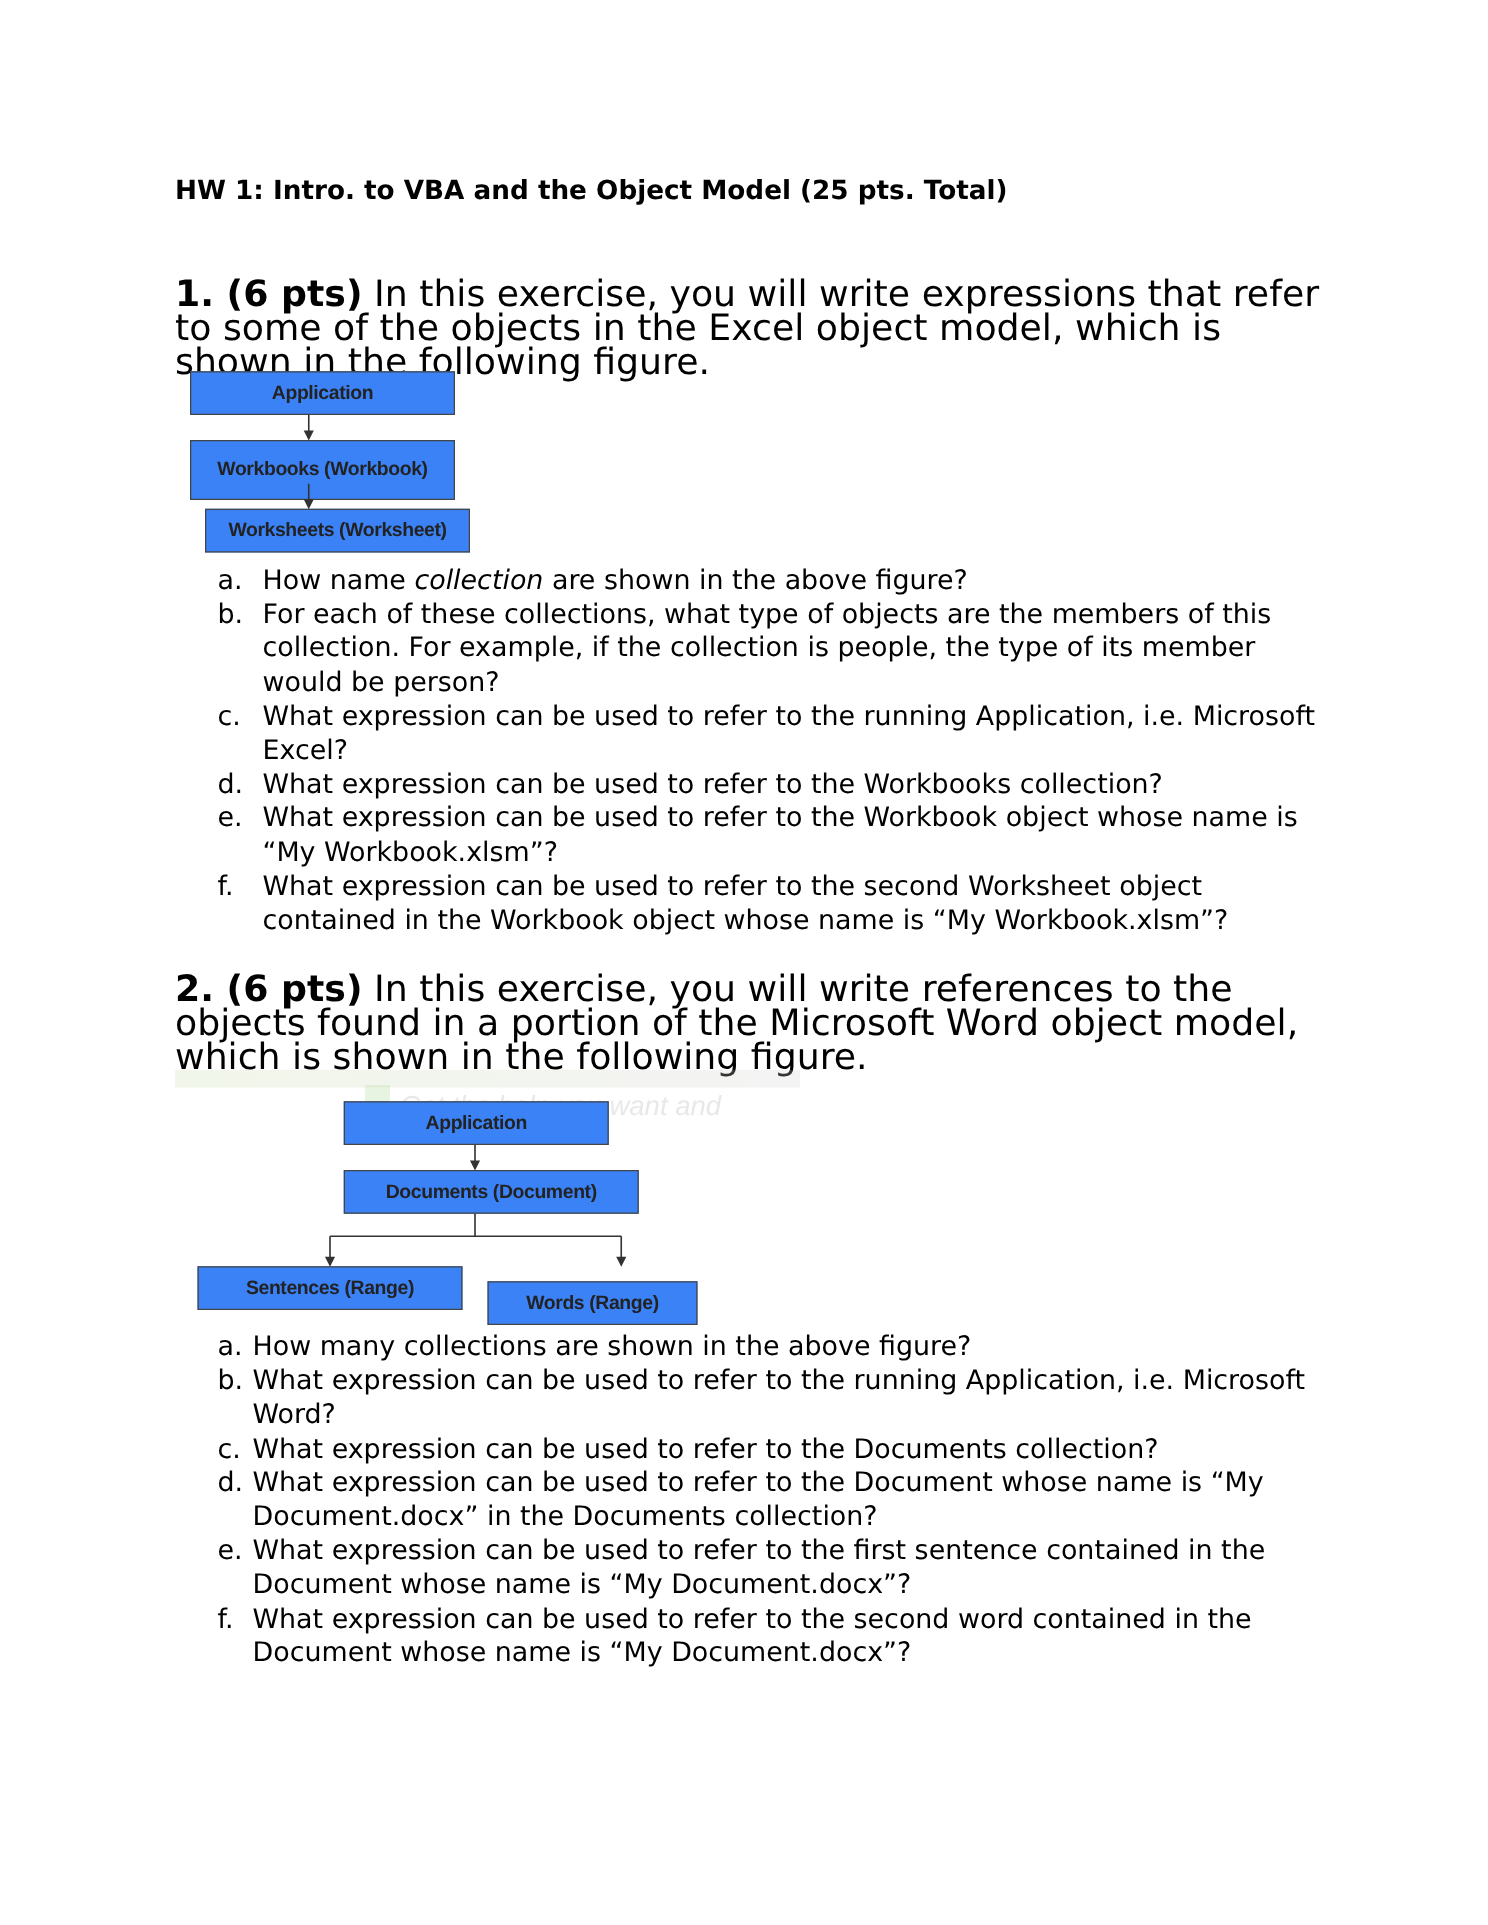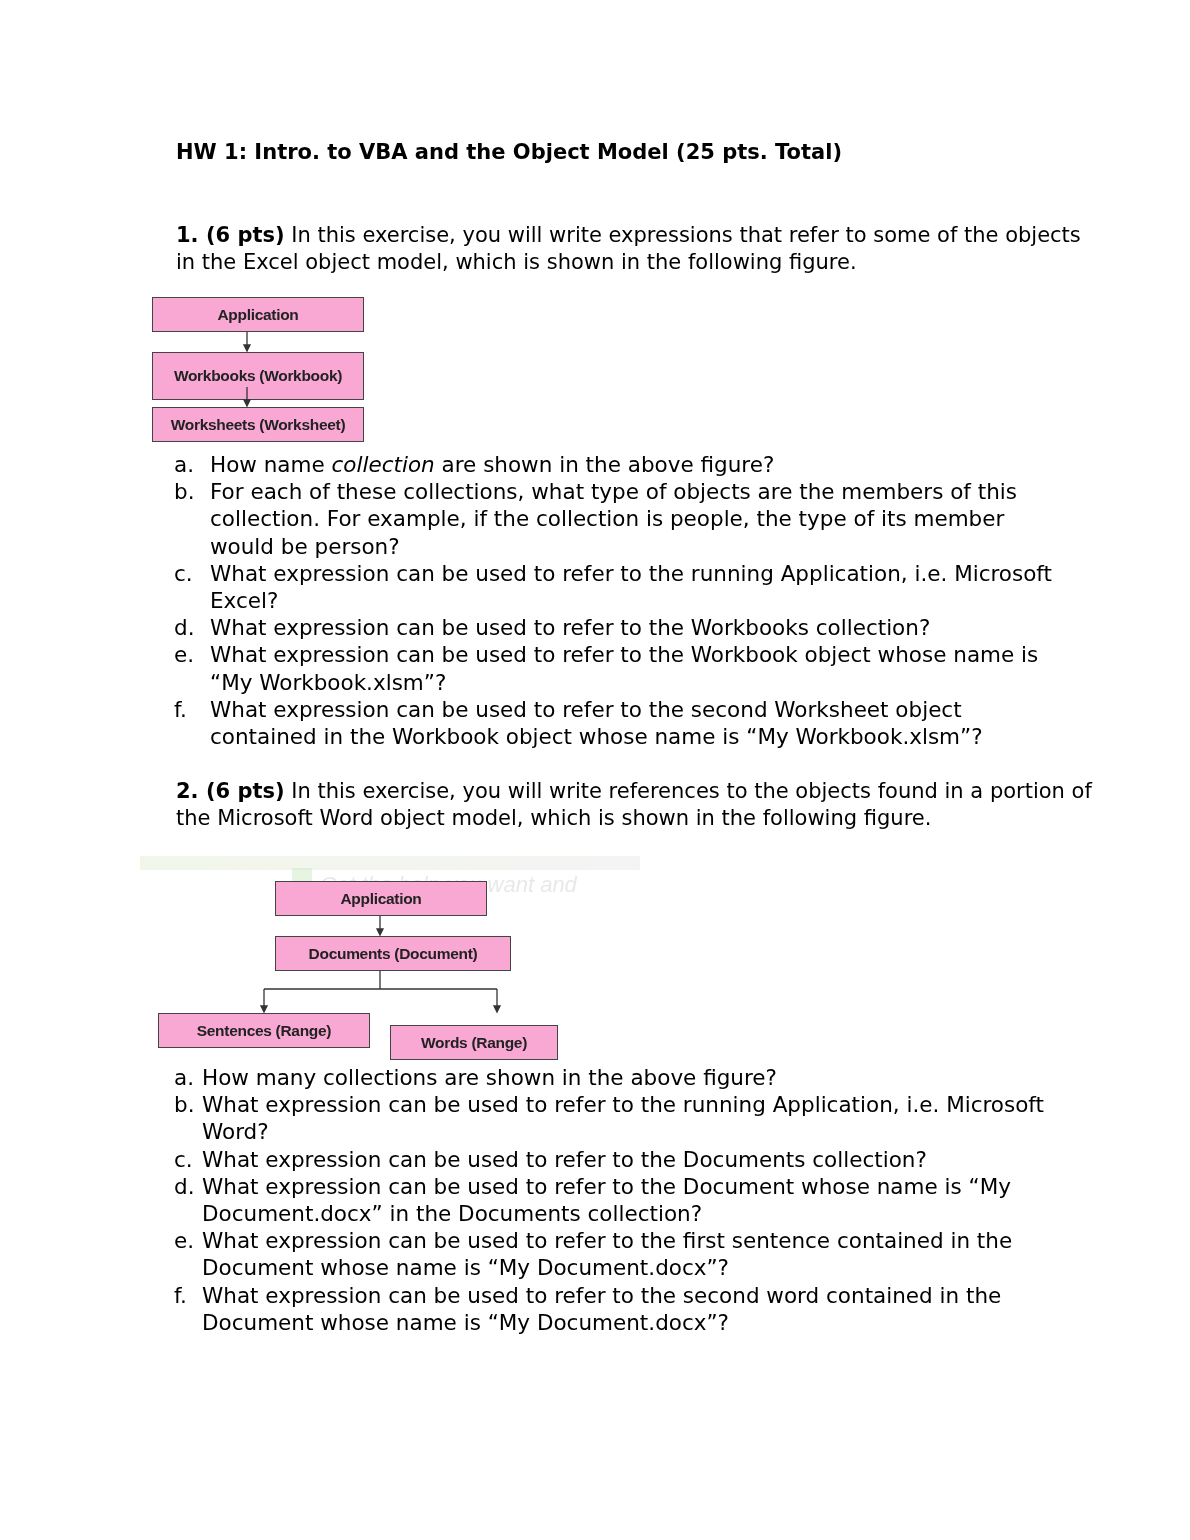--- a/index.html
+++ b/index.html
@@ -1,50 +1,50 @@
 <!DOCTYPE html>
 <html><head>
   <meta charset="utf-8">
   <style>
     html, body { margin: 0; padding: 0; background: #ffffff; }
     body { width: 1190px; height: 1540px; position: relative; overflow: hidden;
            font-family: "DejaVu Sans", sans-serif; color: #000; }
-    .abs { position: absolute; margin-left: 36px; }
+    .abs { position: absolute; }
     .title { left: 140px; top: 140px; font-size: 21px; font-weight: bold; white-space: nowrap; }
-    .para { left: 140px; width: 920px; font-size: 21px; line-height: 27.2px; }
+    .para { left: 140px; width: 920px; font-size: 29px; line-height: 27.2px; }
     .para b { font-weight: bold; }
     .list { left: 174px; width: 880px; font-size: 21.5px; line-height: 27.2px; margin: 0; padding: 0; list-style: none; }
     .list li { position: relative; }
     .list1 li { padding-left: 36px; }
     .list1 .lbl { position: absolute; left: 0; top: 0; }
     .list2 li { padding-left: 28px; }
     .list2 .lbl { position: absolute; left: 0; top: 0; }
     .diagram { position: absolute; left: 0; top: 0; width: 1190px; height: 1540px; pointer-events: none; }
-    .box { position: absolute; border: 1.5px solid #444; background: #f9a8d4; box-sizing: border-box;
+    .box { position: absolute; border: 1.5px solid #444; background: #3b82f6; box-sizing: border-box;
            display: flex; align-items: center; justify-content: center;
            font-family: "Liberation Sans", sans-serif; font-weight: bold; font-size: 15.5px; color: #222;
            letter-spacing: -0.3px; }
     .watermark { position: absolute; left: 140px; top: 838px; width: 500px; height: 60px; overflow: hidden; }
     .wm-bar { position: absolute; top: 18px; left: 0; width: 500px; height: 14px;
               background: linear-gradient(90deg, rgba(200,220,170,0.25), rgba(210,210,210,0.25)); }
     .wm-text { position: absolute; left: 180px; top: 34px; font-size: 22px; font-style: italic;
                color: rgba(190,190,190,0.35); font-family: "Liberation Sans", sans-serif; white-space: nowrap; }
     .wm-square { position: absolute; left: 152px; top: 30px; width: 20px; height: 22px; background: rgba(180,220,160,0.3); }
   </style>
 </head>
 <body>
 
 <div class="abs title">HW 1: Intro. to VBA and the Object Model (25 pts. Total)</div>
 
 <div class="abs para" style="top:222px;"><b>1. (6 pts)</b><span> In this exercise, you will write expressions that refer to some of the objects in the Excel object model, which is shown in the following figure.</span></div>
 
 <div>
   <div class="box" style="left:152px; top:297px; width:212px; height:35px;">Application</div>
   <div class="box" style="left:152px; top:352px; width:212px; height:48px;">Workbooks (Workbook)</div>
-  <div class="box" style="left:152px; top:407px; width:212px; height:35px;">Worksheets (Worksheet)</div>
+  <div class="box" style="left:164px; top:407px; width:212px; height:35px;">Worksheets (Worksheet)</div>
   <svg class="diagram">
     <g stroke="#333" stroke-width="1.3" fill="#333">
       <line x1="247" y1="332" x2="247" y2="348"></line>
       <polygon points="244,345 250,345 247,351"></polygon>
       <line x1="247" y1="387" x2="247" y2="403"></line>
       <polygon points="244,400 250,400 247,406"></polygon>
     </g>
   </svg>
 </div>
 

